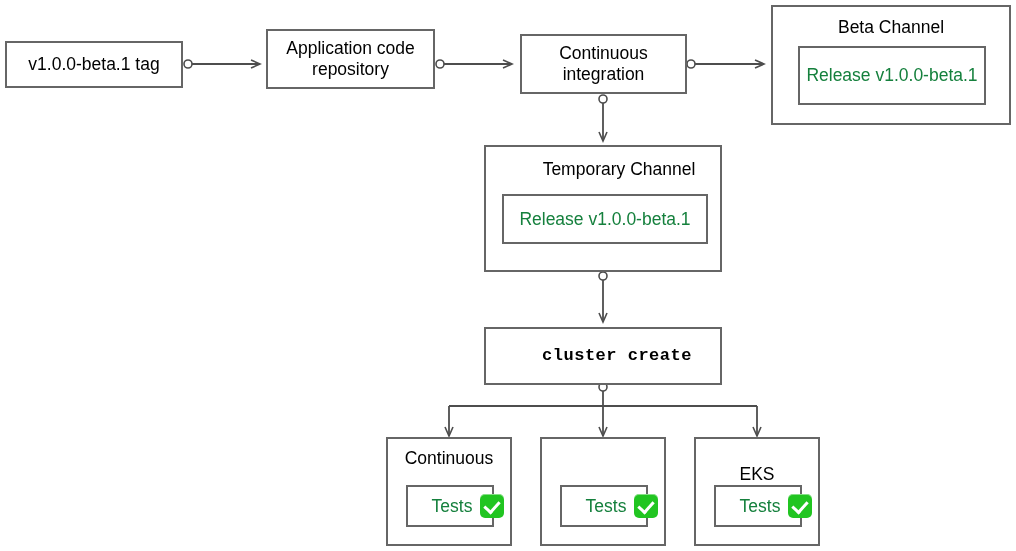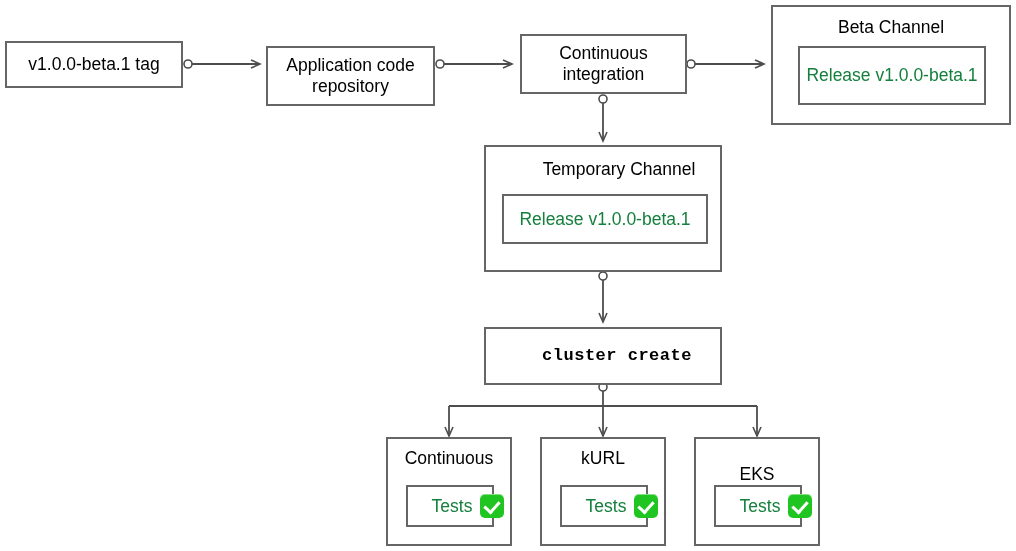--- a/index.html
+++ b/index.html
@@ -156,21 +156,21 @@
         <line x1="603" y1="406" x2="603" y2="436" marker-end="url(#openArrow)"></line>
         <line x1="757" y1="406" x2="757" y2="436" marker-end="url(#openArrow)"></line>
       </g>
     </g>
   </svg>
 
   <div class="node node-plain" style="left:5px; top:41px; width:178px; height:47px;">
     <span>v1.0.0-beta.1 tag</span>
   </div>
 
-  <div class="node node-plain" style="left:266px; top:46px; width:169px; height:60px; padding:4px 10px;">
+  <div class="node node-plain" style="left:266px; top:29px; width:169px; height:60px; padding:4px 10px;">
     <span>Application code repository</span>
   </div>
 
   <div class="node node-plain" style="left:520px; top:34px; width:167px; height:60px; padding:0 18px;">
     <span>Continuous integration</span>
   </div>
 
   <div class="container-node" style="left:771px; top:5px; width:240px; height:120px;padding-left:10px;">
     <div class="container-title" style="top:11px;">Beta Channel</div>
     <div class="inner-node" style="left:25px; top:39px; width:188px; height:59px;">
@@ -193,21 +193,20 @@
     <div class="container-title" style="top:10px;">Continuous</div>
     <div class="inner-node" style="left:18px; top:46px; width:88px; height:42px;">
       <span class="test-inner">
         <span class="tests-label">Tests</span>
         <span class="check-badge"></span>
       </span>
     </div>
   </div>
 
   <div class="container-node" style="left:540px; top:437px; width:126px; height:109px;">
-    <div class="container-title" style="top:10px;">kURL</div>
     <div class="inner-node" style="left:18px; top:46px; width:88px; height:42px;">
       <span class="test-inner">
         <span class="tests-label">Tests</span>
         <span class="check-badge"></span>
       </span>
     </div>
   </div>
 
   <div class="container-node" style="left:694px; top:437px; width:126px; height:109px;">
     <div class="container-title" style="top:26px;">EKS</div>

